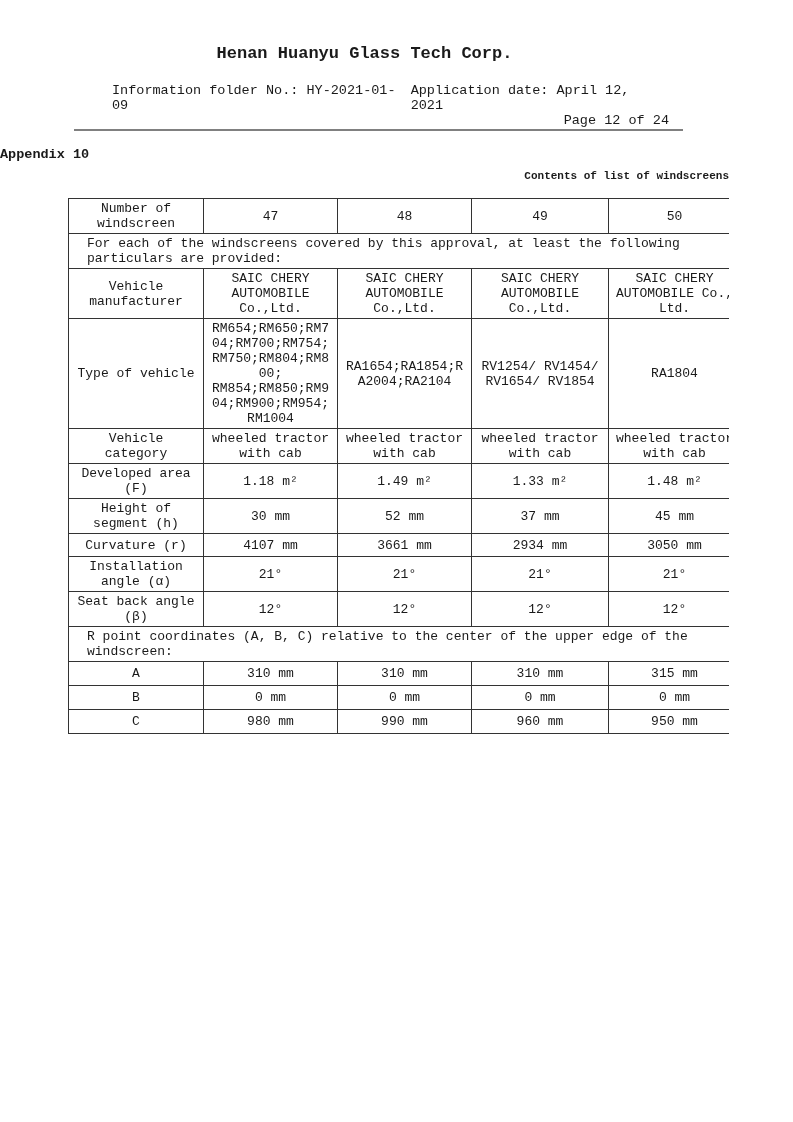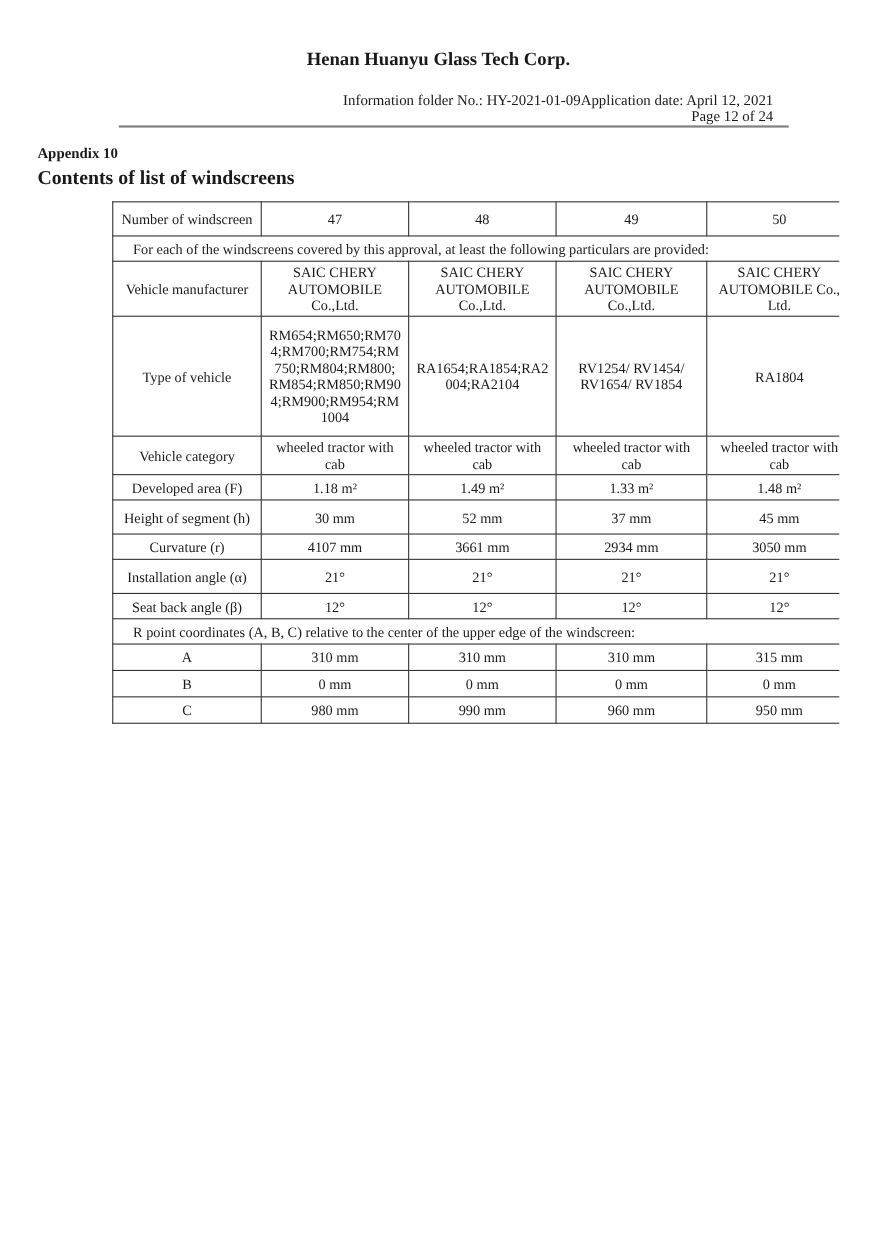--- a/index.html
+++ b/index.html
@@ -6,23 +6,22 @@
     margin: 0;
     padding: 0;
     background: #ffffff;
   }
   .page {
     position: relative;
     width: 729px;
     height: 1122px;
     background: #ffffff;
     color: #1a1a1a;
-    font-family: Liberation Serif, serif;
+    font-family: Liberation Mono, monospace;
     overflow: hidden;
-    margin-left: 34px;
   }
   .company {
     padding-top: 44px;
     text-align: center;
     font-size: 17px;
     font-weight: bold;
     line-height: 20px;
   }
   .info-row {
     display: flex;
@@ -44,22 +43,22 @@
   }
   .appendix-title {
     margin-top: 16px;
     text-align: left;
     font-size: 13.5px;
     font-weight: bold;
     line-height: 15px;
   }
   .appendix-subtitle {
     margin-top: 7px;
-    text-align: left;
-    font-size: 18px;
+    text-align: right;
+    font-size: 11px;
     font-weight: bold;
     line-height: 15px;
   }
   table.ws {
     border-collapse: collapse;
     table-layout: fixed;
     width: 672px;
     margin: 14px 0 0 68px;
   }
   table.ws td {

